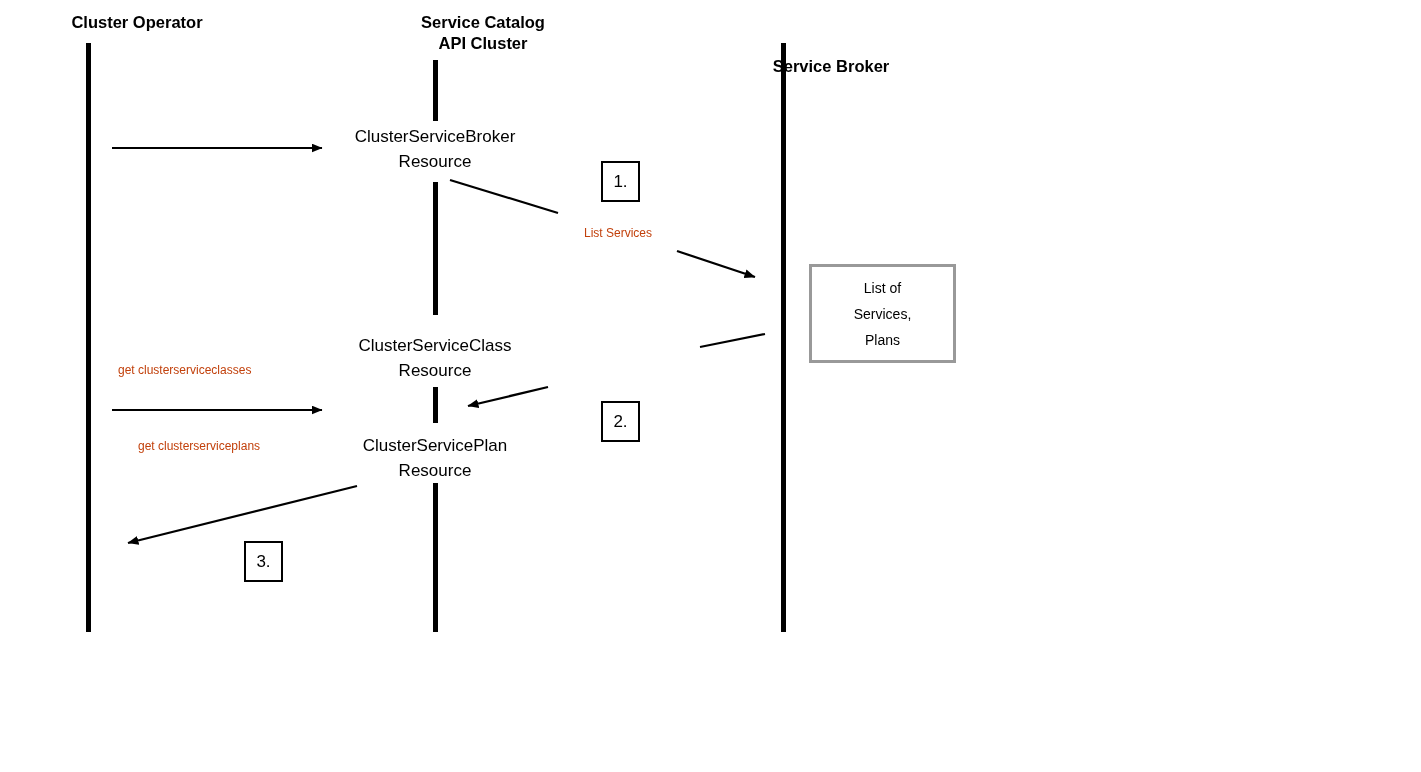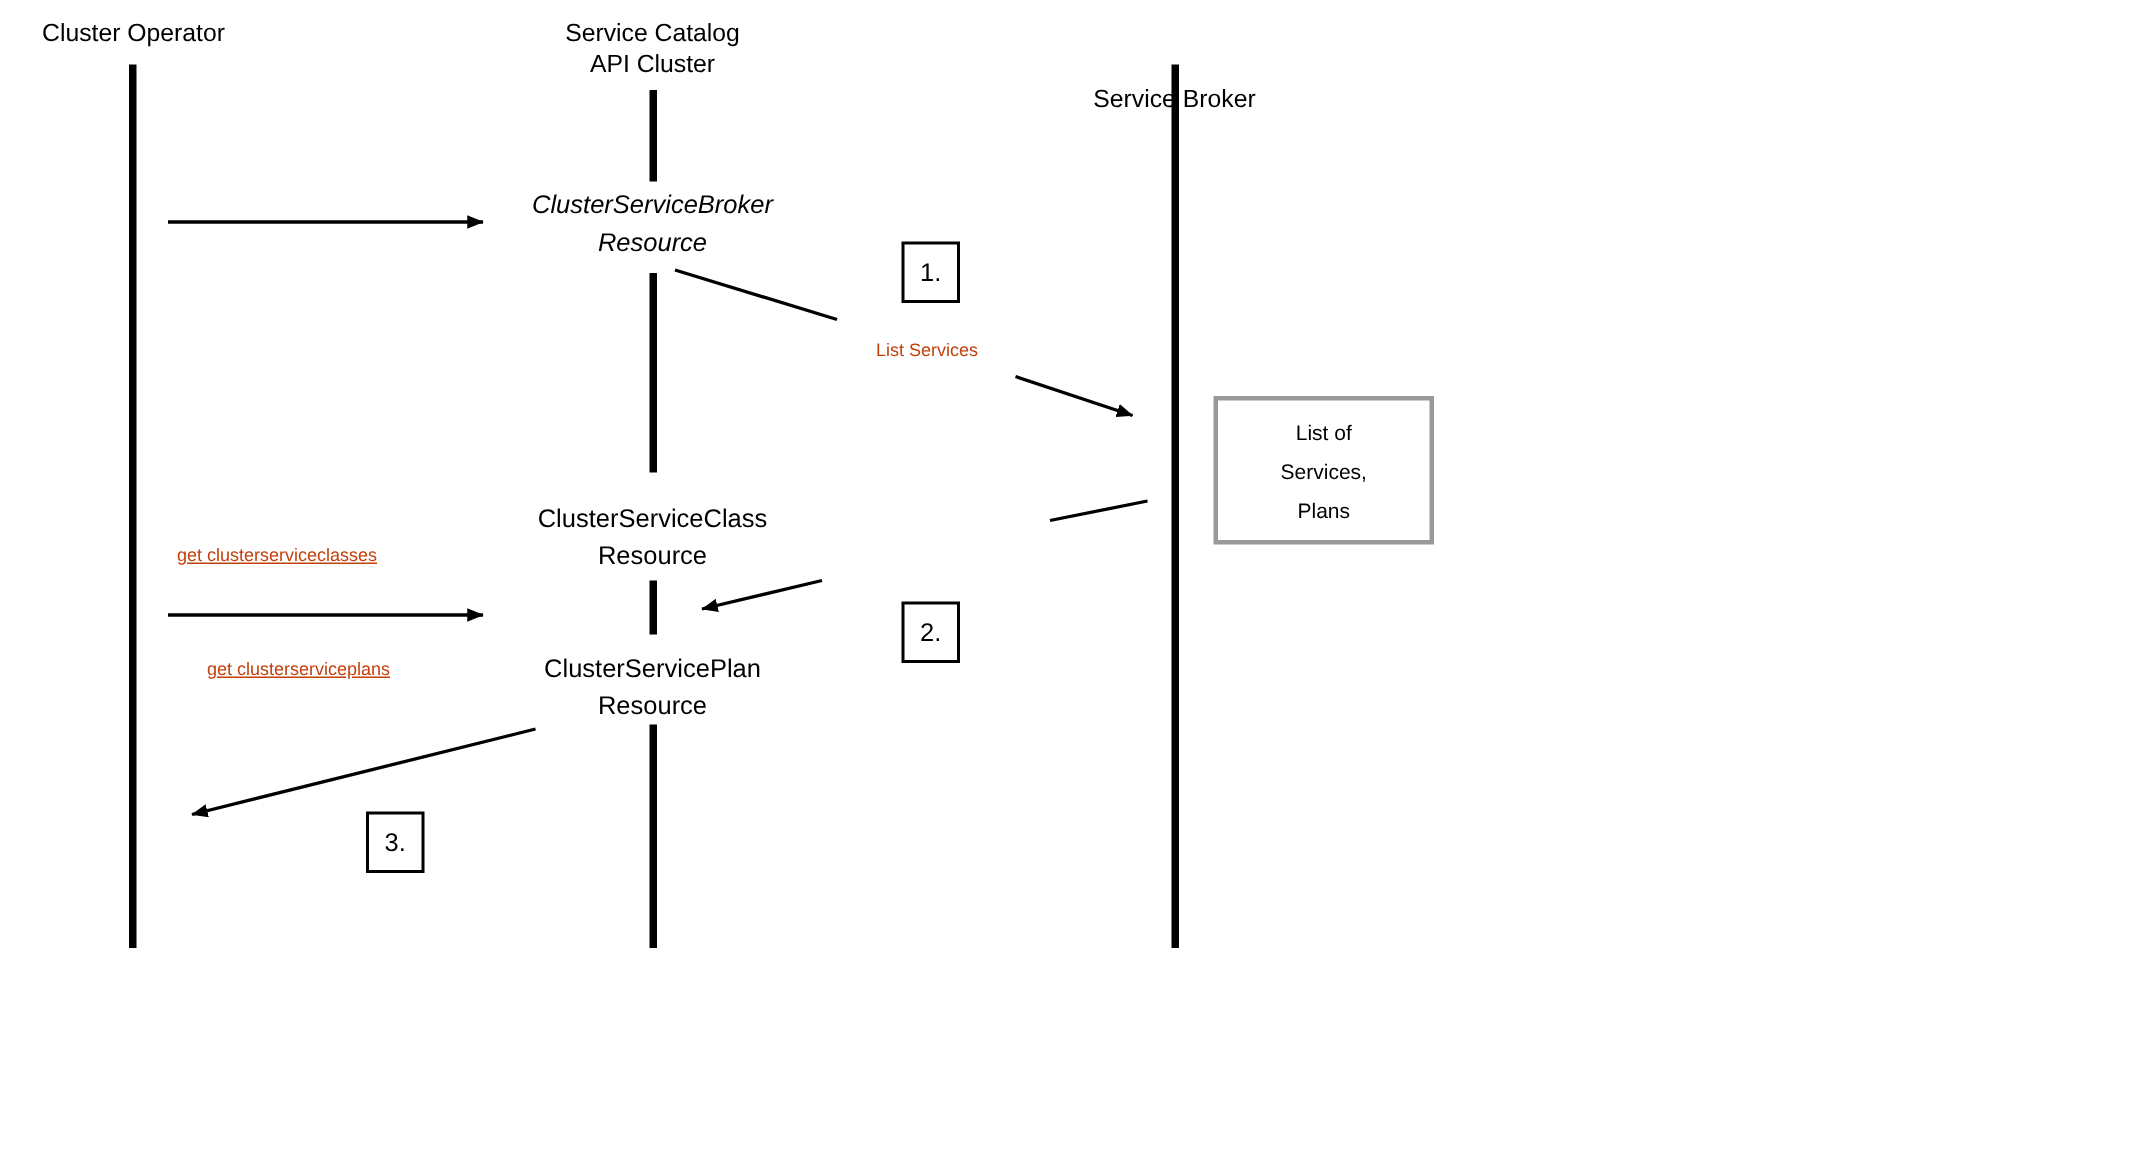--- a/index.html
+++ b/index.html
@@ -14,26 +14,27 @@
   }
   #diagram-root {
     position: relative;
     width: 1421px;
     height: 772px;
     background: #ffffff;
     overflow: hidden;
   }
   .actor-title {
     position: absolute;
-    font-weight: normal;
+    font-weight: bold;
     font-size: 16.5px;
     line-height: 21px;
     text-align: center;
     white-space: pre-line;
     color: #000000;
+    padding-left: 48px;
   }
   .lifeline {
     position: absolute;
     width: 5px;
     background: #000000;
   }
   .note-label {
     position: absolute;
     font-size: 17px;
     line-height: 24.5px;
@@ -44,21 +45,20 @@
   .msg-label {
     position: absolute;
     font-size: 12px;
     line-height: 24px;
     text-align: center;
     white-space: nowrap;
     color: #c2410c;
   }
   .msg-label.left-align {
     text-align: right;
-    text-decoration: underline;
   }
   .step-box {
     position: absolute;
     box-sizing: border-box;
     border: 2px solid #000000;
     background: #ffffff;
     font-size: 17px;
     display: flex;
     align-items: center;
     justify-content: center;
@@ -101,21 +101,21 @@
 
   <div class="lifeline" style="left:86px; top:43px; height:589px;"></div>
 
   <div class="lifeline" style="left:433px; top:60px; height:61px;"></div>
   <div class="lifeline" style="left:433px; top:182px; height:133px;"></div>
   <div class="lifeline" style="left:433px; top:387px; height:36px;"></div>
   <div class="lifeline" style="left:433px; top:483px; height:149px;"></div>
 
   <div class="lifeline" style="left:781px; top:43px; height:589px;"></div>
 
-  <div class="note-label" style="left:330px; top:125px; width:210px;font-style:italic;">ClusterServiceBroker
+  <div class="note-label" style="left:330px; top:125px; width:210px;">ClusterServiceBroker
 Resource</div>
 
   <div class="note-label" style="left:330px; top:334px; width:210px;">ClusterServiceClass
 Resource</div>
 
   <div class="note-label" style="left:330px; top:434px; width:210px;">ClusterServicePlan
 Resource</div>
 
   <svg class="edges" viewBox="0 0 1421 772">
     <defs>

